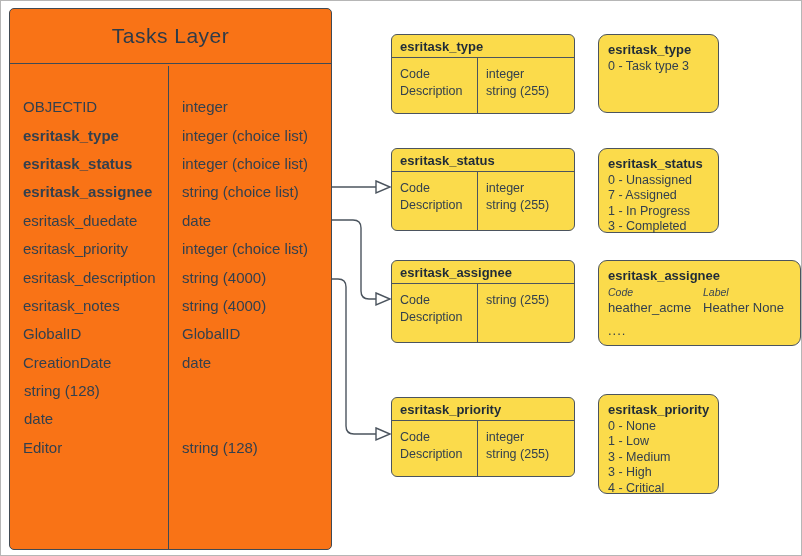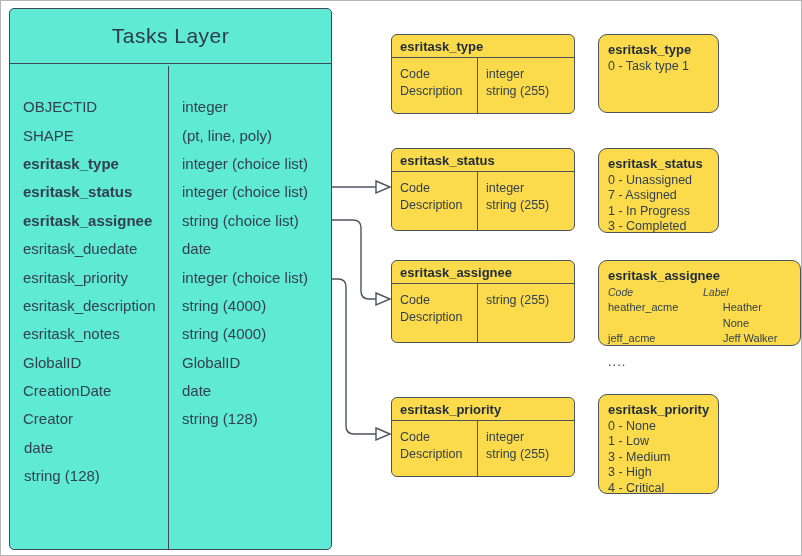--- a/index.html
+++ b/index.html
@@ -10,21 +10,21 @@
     font-family:"Liberation Sans", sans-serif;
     color:#33404e; overflow:hidden;
   }
   svg.connectors { position:absolute; left:0; top:0; pointer-events:none; }
   svg.connectors path { stroke:#4b545e; stroke-width:1.4; fill:none; }
   svg.connectors path.head { fill:#ffffff; }
 
   
   .main-table {
     position:absolute; left:8px; top:7px; width:323px; height:542px;
-    background:#5eead4; border:1.5px solid #404a54; border-radius:5px;
+    background:#f97316; border:1.5px solid #404a54; border-radius:5px;
   }
   .main-table .thead {
     height:55px; border-bottom:1.5px solid #404a54;
     display:flex; align-items:center; justify-content:center;
     font-size:21px; color:#2e3b49; letter-spacing:0.5px;
   }
   .main-table .tbody { position:absolute; top:56.5px; left:0; right:0; bottom:0; padding-top:27px; }
   .main-table .vdiv { position:absolute; top:0; bottom:0; left:158px; width:0; border-left:1px solid #404a54; }
   .trow { display:flex; height:28.4px; align-items:center; font-size:15px; }
   .trow .fname { width:158px; padding-left:13px; }
@@ -50,21 +50,21 @@
   
   .detail-box {
     position:absolute; left:597px; width:121px;
     background:#fbdb4b; border:1.6px solid #4b545e; border-radius:9px;
     padding:7px 9px; font-size:12.5px; line-height:15.5px;
   }
   .detail-box .dtitle { font-weight:bold; font-size:13px; color:#1f2b38; margin-bottom:1px; }
   .detail-box.wide { width:203px; }
   .dcols { display:flex; font-size:10.5px; font-style:italic; color:#3a4552; }
   .dcols .c1 { width:95px; }
-  .drow { display:flex; font-size:11px;gap:20px; }
+  .drow { display:flex; font-size:13px; }
   .drow .c1 { width:95px; }
   .dmore { margin-top:7px; font-size:13px; letter-spacing:1px; }
 </style>
 </head>
 <body>
 
 <div class="canvas">
 
   <svg class="connectors" width="802" height="556">
     <path d="M331,186 H375"></path>
@@ -76,24 +76,20 @@
   </svg>
 
   <div class="main-table">
     <div class="thead">Tasks Layer</div>
     <div class="tbody">
       <div class="vdiv"></div>
       <div class="trow">
           <div class="fname">OBJECTID</div>
           <div class="ftype">integer</div>
         </div>
-      <div class="trow">
-          <div class="fname">SHAPE</div>
-          <div class="ftype">(pt, line, poly)</div>
-        </div>
       <div class="trow b">
           <div class="fname">esritask_type</div>
           <div class="ftype">integer (choice list)</div>
         </div>
       <div class="trow b">
           <div class="fname">esritask_status</div>
           <div class="ftype">integer (choice list)</div>
         </div>
       <div class="trow b">
           <div class="fname">esritask_assignee</div>
@@ -117,27 +113,27 @@
         </div>
       <div class="trow">
           <div class="fname">GlobalID</div>
           <div class="ftype">GlobalID</div>
         </div>
       <div class="trow">
           <div class="fname">CreationDate</div>
           <div class="ftype">date</div>
         </div>
       <div class="trow">
-          <div class="fname">Creator</div>
           <div class="ftype">string (128)</div>
         </div>
       <div class="trow">
           <div class="ftype">date</div>
         </div>
       <div class="trow">
+          <div class="fname">Editor</div>
           <div class="ftype">string (128)</div>
         </div>
     </div>
   </div>
 
   <div class="attr-box" style="top:33px;height:80px">
     <div class="attr-head">esritask_type</div>
     <div class="attr-body">
       <div class="col names">
         <div>Code</div>
@@ -186,44 +182,40 @@
       </div>
       <div class="col types">
         <div>integer</div>
         <div>string (255)</div>
       </div>
     </div>
   </div>
 
   <div class="detail-box" style="top:33px;height:79px">
     <div class="dtitle">esritask_type</div>
-    <div>0 - Task type 1</div>
+    <div>0 - Task type 3</div>
   </div>
 
   <div class="detail-box" style="top:147px;height:85px">
     <div class="dtitle">esritask_status</div>
     <div>0 - Unassigned</div>
     <div>7 - Assigned</div>
     <div>1 - In Progress</div>
     <div>3 - Completed</div>
   </div>
 
   <div class="detail-box wide" style="top:259px;height:86px">
     <div class="dtitle">esritask_assignee</div>
     <div class="dcols">
       <div class="c1">Code</div>
       <div>Label</div>
     </div>
     <div class="drow">
       <div class="c1">heather_acme</div>
       <div>Heather None</div>
-    </div>
-    <div class="drow">
-      <div class="c1">jeff_acme</div>
-      <div>Jeff Walker</div>
     </div>
     <div class="dmore">....</div>
   </div>
 
   <div class="detail-box" style="top:393px;height:100px">
     <div class="dtitle">esritask_priority</div>
     <div>0 - None</div>
     <div>1 - Low</div>
     <div>3 - Medium</div>
     <div>3 - High</div>

